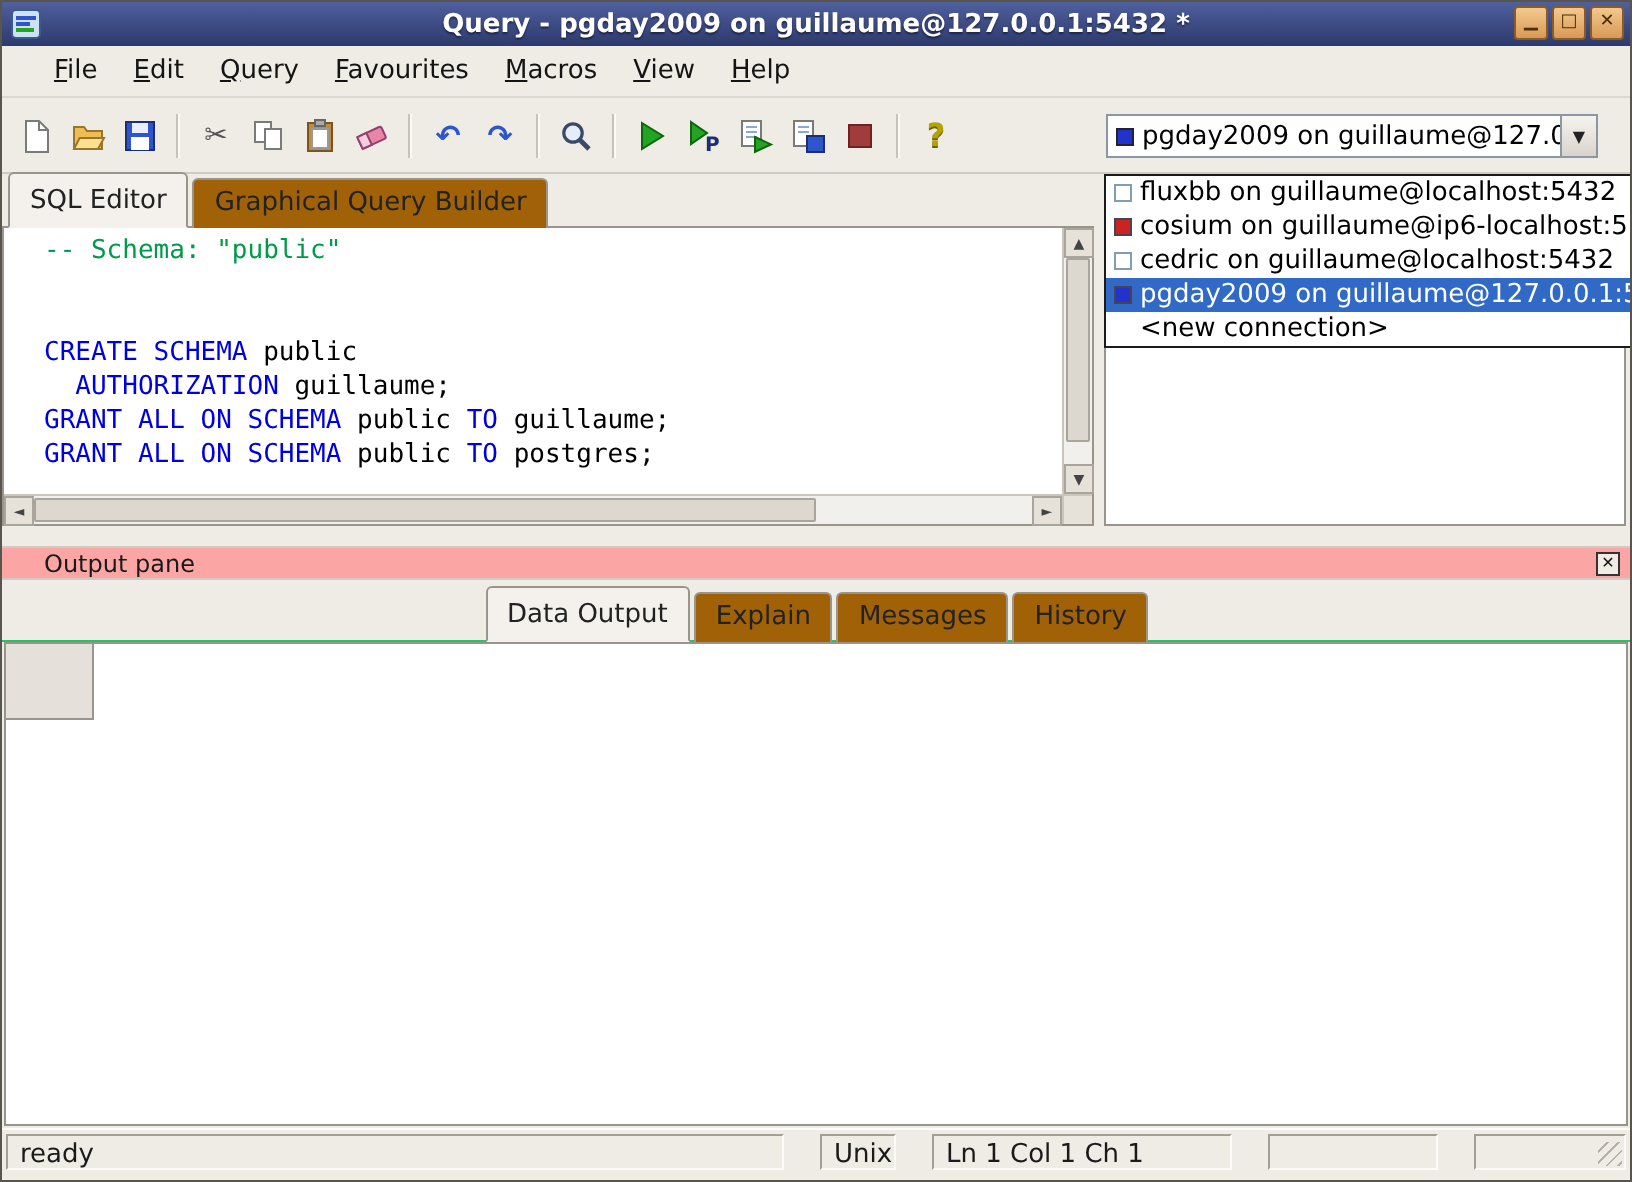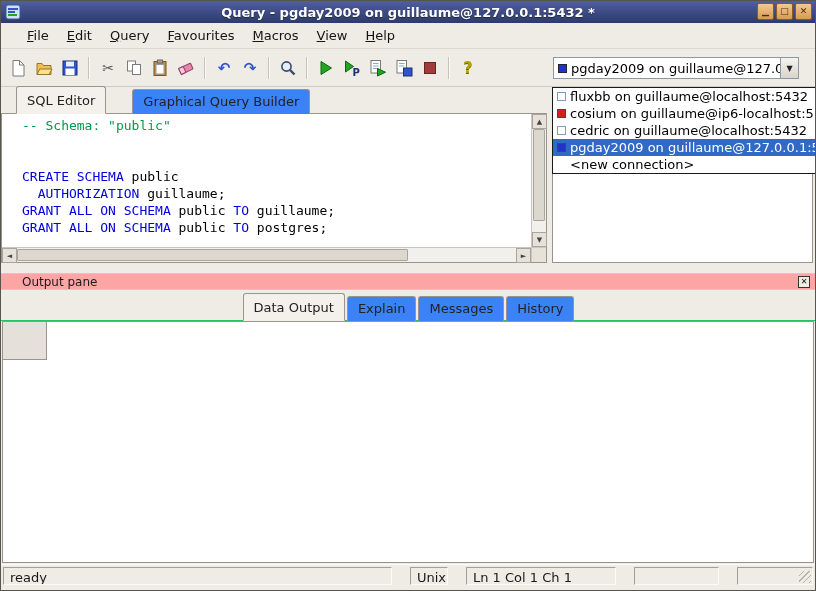--- a/index.html
+++ b/index.html
@@ -40,23 +40,23 @@
     border:1px solid #8a97a5;display:flex;align-items:center;}
   .combo-square{flex:0 0 9px;width:9px;height:9px;margin:0 4px;border:1px solid #223;}
   .combo-text{flex:1;white-space:nowrap;overflow:hidden;color:#000;}
   .combo-arrow{flex:0 0 18px;height:20px;background:linear-gradient(180deg,#f6f3ee,#d9d4cb);
     border-left:1px solid #8a97a5;display:flex;align-items:center;justify-content:center;}
   .arrow-glyph{font-size:8px;color:#222;}
 
   
   .left-pane{position:absolute;left:0;top:86px;width:546px;height:176px;}
   .tabs{position:absolute;left:0;top:0;width:100%;height:27px;display:flex;align-items:flex-end;
-    padding-left:15px;border-bottom:1px solid #9a958c;gap:24px;}
+    padding-left:3px;border-bottom:1px solid #9a958c;}
   .tab{padding:4px 10px 5px;border:1px solid #9a958c;border-bottom:none;border-radius:3px 3px 0 0;
-    background:#3b82f6;margin-right:2px;color:#222;position:relative;top:1px;white-space:nowrap;}
+    background:#a16207;margin-right:2px;color:#222;position:relative;top:1px;white-space:nowrap;}
   .tab.active{background:#f4f1ec;padding-top:6px;z-index:2;border-bottom:1px solid #f4f1ec;}
 
   .editor-frame{position:absolute;left:0;top:27px;width:546px;height:149px;background:#fff;
     border:1px solid #9a958c;border-top:none;}
   .editor-content{position:absolute;left:0;top:0;right:15px;bottom:15px;overflow:hidden;
     padding:3px 2px 0 20px;font-family:"DejaVu Sans Mono","Liberation Mono",monospace;
     font-size:13px;line-height:17px;}
   .ed-line{white-space:pre;}
   .tok-comment{color:var(--comment,#009a4a);}
   .tok-keyword{color:var(--keyword,#0000dd);}

